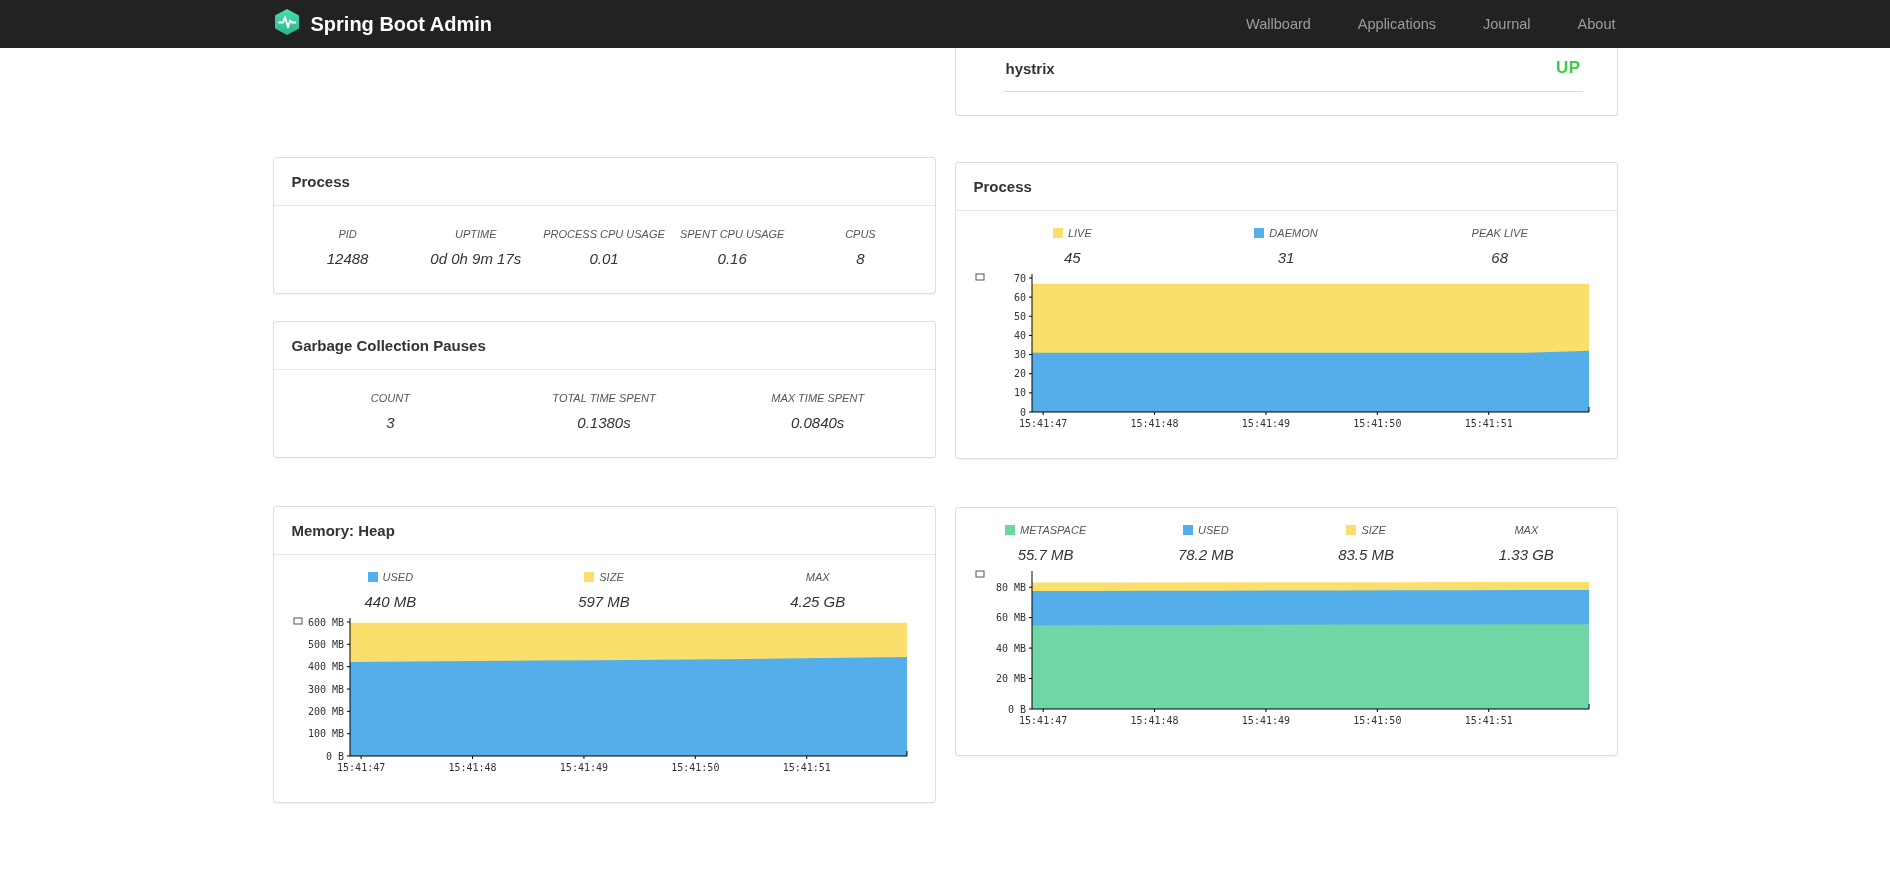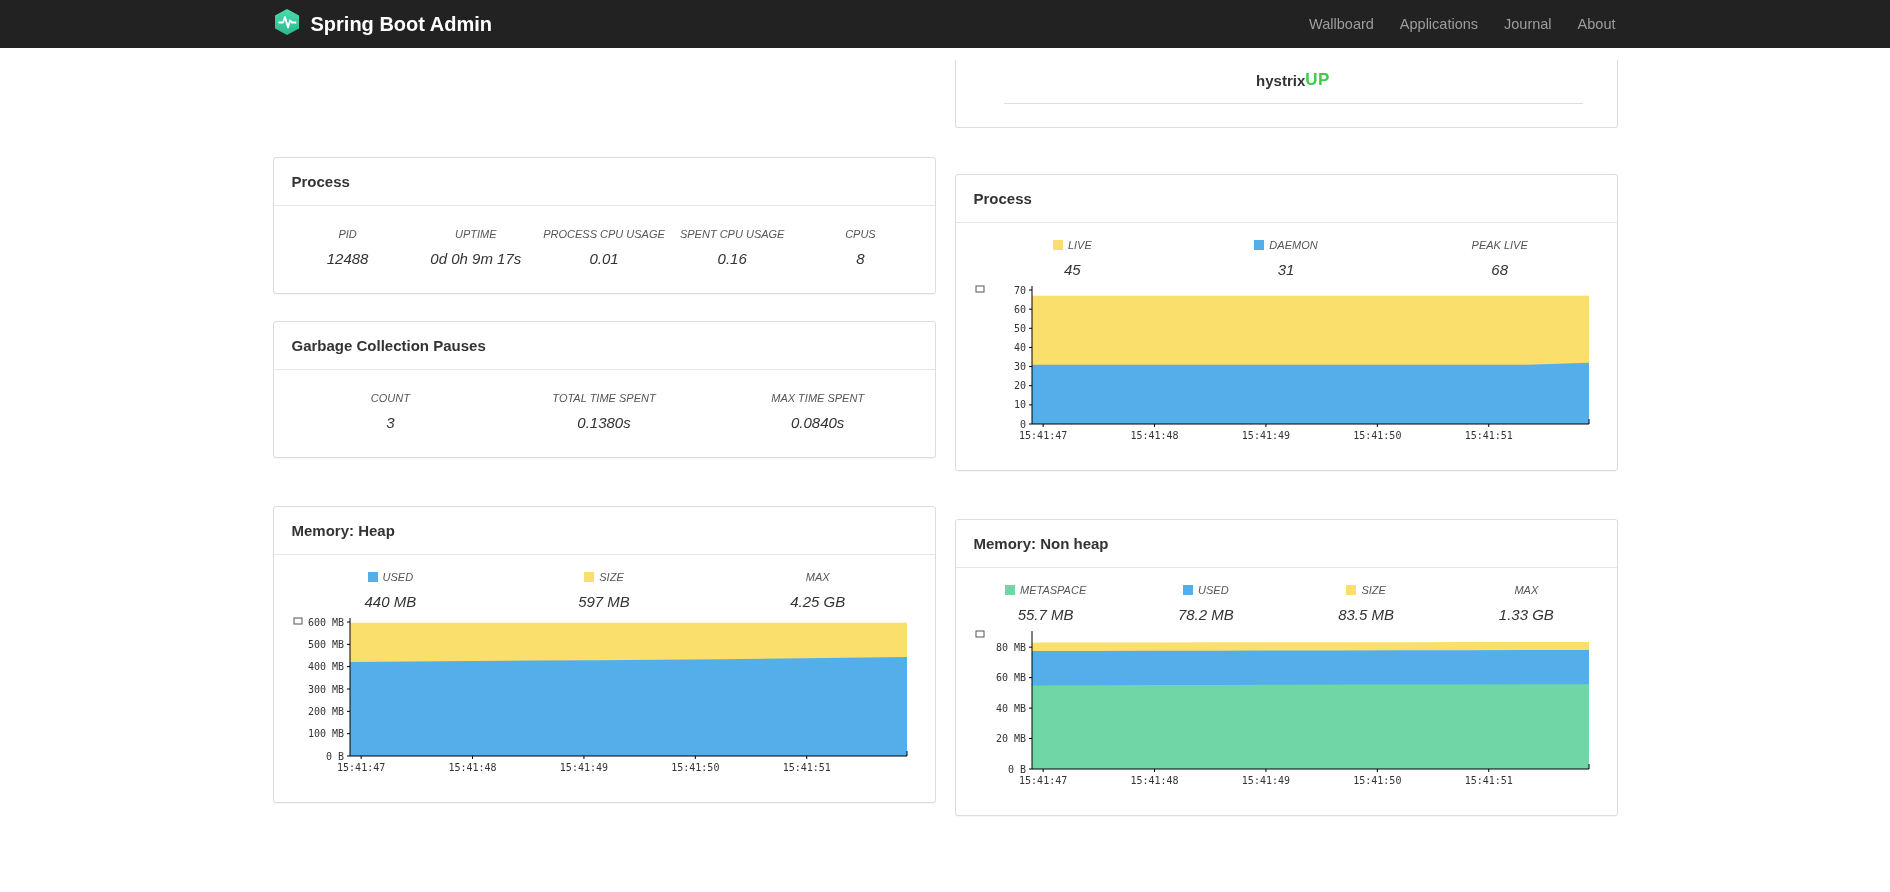--- a/index.html
+++ b/index.html
@@ -2,39 +2,39 @@
 <html><head>
 <meta charset="utf-8">
 <title>Spring Boot Admin</title>
 <style>
   *{box-sizing:border-box;margin:0;padding:0;}
   html,body{background:#fff;}
   body{font-family:"Liberation Sans",sans-serif;color:#333;min-height:892px;width:1890px;}
   .navbar{background:#222;height:48px;}
   .navbar-inner{width:1345px;margin:0 auto;height:100%;display:flex;align-items:center;justify-content:space-between;}
   .brand{display:flex;align-items:center;gap:10px;color:#fff;font-size:20px;font-weight:bold;cursor:pointer;}
-  .nav{display:flex;align-items:flex-end;height:100%;}
+  .nav{display:flex;align-items:flex-end;height:100%;gap:21px;}
   .nav-item{color:#9d9d9d;font-size:14.5px;padding:0 13px;height:100%;display:flex;align-items:center;cursor:pointer;text-decoration:none;}
   .nav-item:last-child{padding-right:2px;}
   .container{width:1345px;margin:0 auto;}
   .row{display:flex;gap:19px;align-items:flex-start;}
   .col{width:663px;flex:none;}
   .panel{background:#fff;border:1px solid #ddd;border-radius:3px;box-shadow:0 1px 1px rgba(0,0,0,0.04);}
   .panel-heading{padding:15px 18px;font-size:15px;font-weight:bold;color:#333;border-bottom:1px solid #e7e7e7;}
   .metrics{display:flex;padding:22px 10px 26px;}
   .legend{display:flex;padding:16px 10px 2px;}
   .metric{flex:1;text-align:center;font-style:italic;}
   .metric-label{font-size:11px;color:#555;margin-bottom:10px;white-space:nowrap;}
   .metric-value{font-size:15px;color:#333;}
   .swatch{display:inline-block;width:10px;height:10px;margin-right:5px;vertical-align:-1px;}
   .chart{padding:4px 18px 16px;}
   .chart svg{display:block;}
   .chart text{font-family:"DejaVu Sans Mono",monospace;font-size:10px;fill:#333;}
   .panel-health{border-top:none;border-radius:0 0 3px 3px;box-shadow:none;}
-  .health-row{display:flex;justify-content:center;align-items:center;margin:12px 34px 0 48px;padding:10px 2px 13px;border-bottom:1px solid #ddd;}
+  .health-row{display:flex;justify-content:space-between;align-items:center;margin:0 34px 0 48px;padding:10px 2px 13px;border-bottom:1px solid #ddd;}
   .health-name{font-size:15px;font-weight:bold;color:#333;cursor:pointer;}
   .health-status{font-size:17px;font-weight:bold;letter-spacing:0.5px;}
   .health-pad{height:23px;}
   .mt-process{margin-top:109px;}
   .mt-gc{margin-top:27px;}
   .mt-chart{margin-top:48px;}
   .mt-threads{margin-top:46px;}
 </style>
 </head>
 <body>
@@ -226,21 +226,20 @@
               <text x="291.94000000000005" y="155" text-anchor="middle">15:41:49</text>
               <line x1="403.34000000000003" y1="140" x2="403.34000000000003" y2="143" stroke="#000" stroke-width="1"></line>
               <text x="403.34000000000003" y="155" text-anchor="middle">15:41:50</text>
               <line x1="514.74" y1="140" x2="514.74" y2="143" stroke="#000" stroke-width="1"></line>
               <text x="514.74" y="155" text-anchor="middle">15:41:51</text>
             </svg>
           </div>
       </div>
 
       <div class="panel mt-chart">
-        <div class="panel-heading">Memory: Non heap</div>
         <div class="legend">
           <div class="metric">
             <div class="metric-label"><span class="swatch" style="background-color: rgb(113, 214, 165);"></span><span>METASPACE</span></div>
             <div class="metric-value">55.7 MB</div>
           </div>
           <div class="metric">
             <div class="metric-label"><span class="swatch" style="background-color: rgb(84, 174, 234);"></span><span>USED</span></div>
             <div class="metric-value">78.2 MB</div>
           </div>
           <div class="metric">

